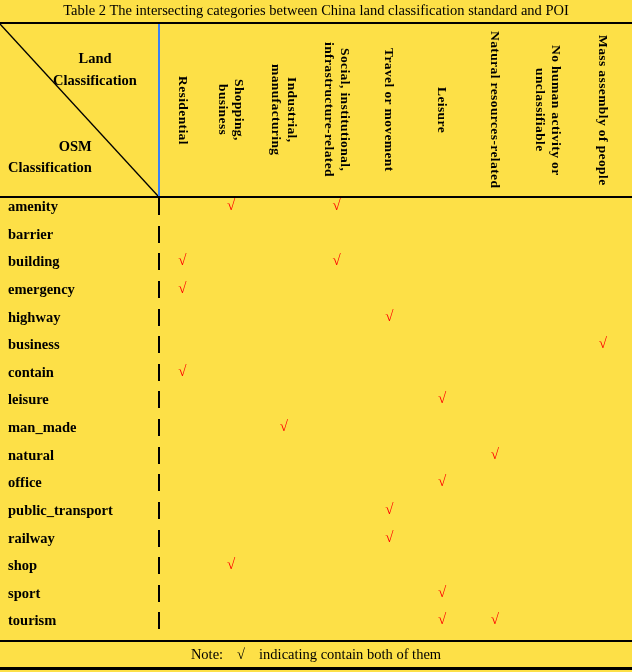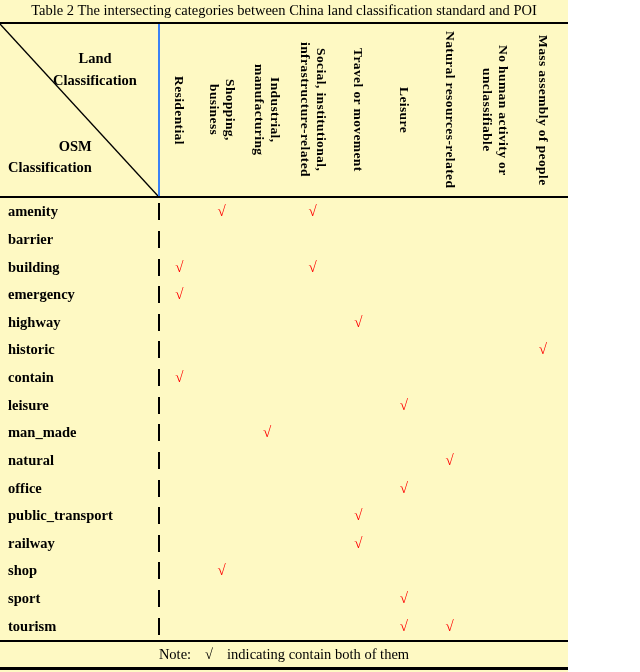--- a/index.html
+++ b/index.html
@@ -1,17 +1,17 @@
 <!DOCTYPE html>
 <html><head>
 <meta charset="utf-8">
 <style>
   html,body{margin:0;padding:0;background:#fff;}
   .page{
-    width:568px;height:672px;position:relative;background:#fef9c3;
+    width:632px;height:672px;position:relative;background:#fde047;
     font-family:"Liberation Serif","DejaVu Serif",serif;color:#000;overflow:hidden;
   }
   .title{
     height:22px;line-height:21px;text-align:center;font-size:14.5px;
     white-space:nowrap;
   }
   .tbl{border-top:2px solid #000;}
   .header-row{display:flex;height:172px;border-bottom:2px solid #000;}
   .corner{
     width:160px;flex:none;position:relative;box-sizing:border-box;
@@ -29,21 +29,21 @@
   }
   .cols{flex:1;display:flex;}
   .col-h{flex:1;display:flex;align-items:center;justify-content:center;overflow:hidden;}
   .col-h:nth-child(1){flex:.85;}
   .col-h:nth-child(9){flex:1.1;}
   .vtext{
     writing-mode:vertical-rl;white-space:pre-line;text-align:center;
     font-weight:bold;font-size:13.5px;line-height:1.2;letter-spacing:.4px;
   }
   .tbody{height:442px;display:flex;flex-direction:column;border-bottom:2px solid #000;}
-  .trow{flex:1;display:flex;align-items:center;}
+  .trow{flex:1;display:flex;align-items:flex-start;}
   .rlabel{
     width:160px;flex:none;box-sizing:border-box;border-right:2px solid #000;
     padding-left:8px;font-weight:bold;font-size:14.5px;
     display:flex;align-items:center;
   }
   .cell{flex:1;display:flex;align-items:center;justify-content:center;}
   .cell:nth-child(2){flex:.85;}
   .cell:nth-child(10){flex:1.1;}
   .check{color:#fe0000;font-weight:bold;font-size:15px;line-height:1;}
   .note-row{
@@ -174,21 +174,21 @@
           <div class="cell"></div>
           <div class="cell">
             <span class="check" style="color: rgb(254, 0, 0);">√</span>
           </div>
           <div class="cell"></div>
           <div class="cell"></div>
           <div class="cell"></div>
           <div class="cell"></div>
         </div>
         <div class="trow">
-          <div class="rlabel">historic</div>
+          <div class="rlabel">business</div>
           <div class="cell"></div>
           <div class="cell"></div>
           <div class="cell"></div>
           <div class="cell"></div>
           <div class="cell"></div>
           <div class="cell"></div>
           <div class="cell"></div>
           <div class="cell"></div>
           <div class="cell">
             <span class="check" style="color: rgb(254, 0, 0);">√</span>

